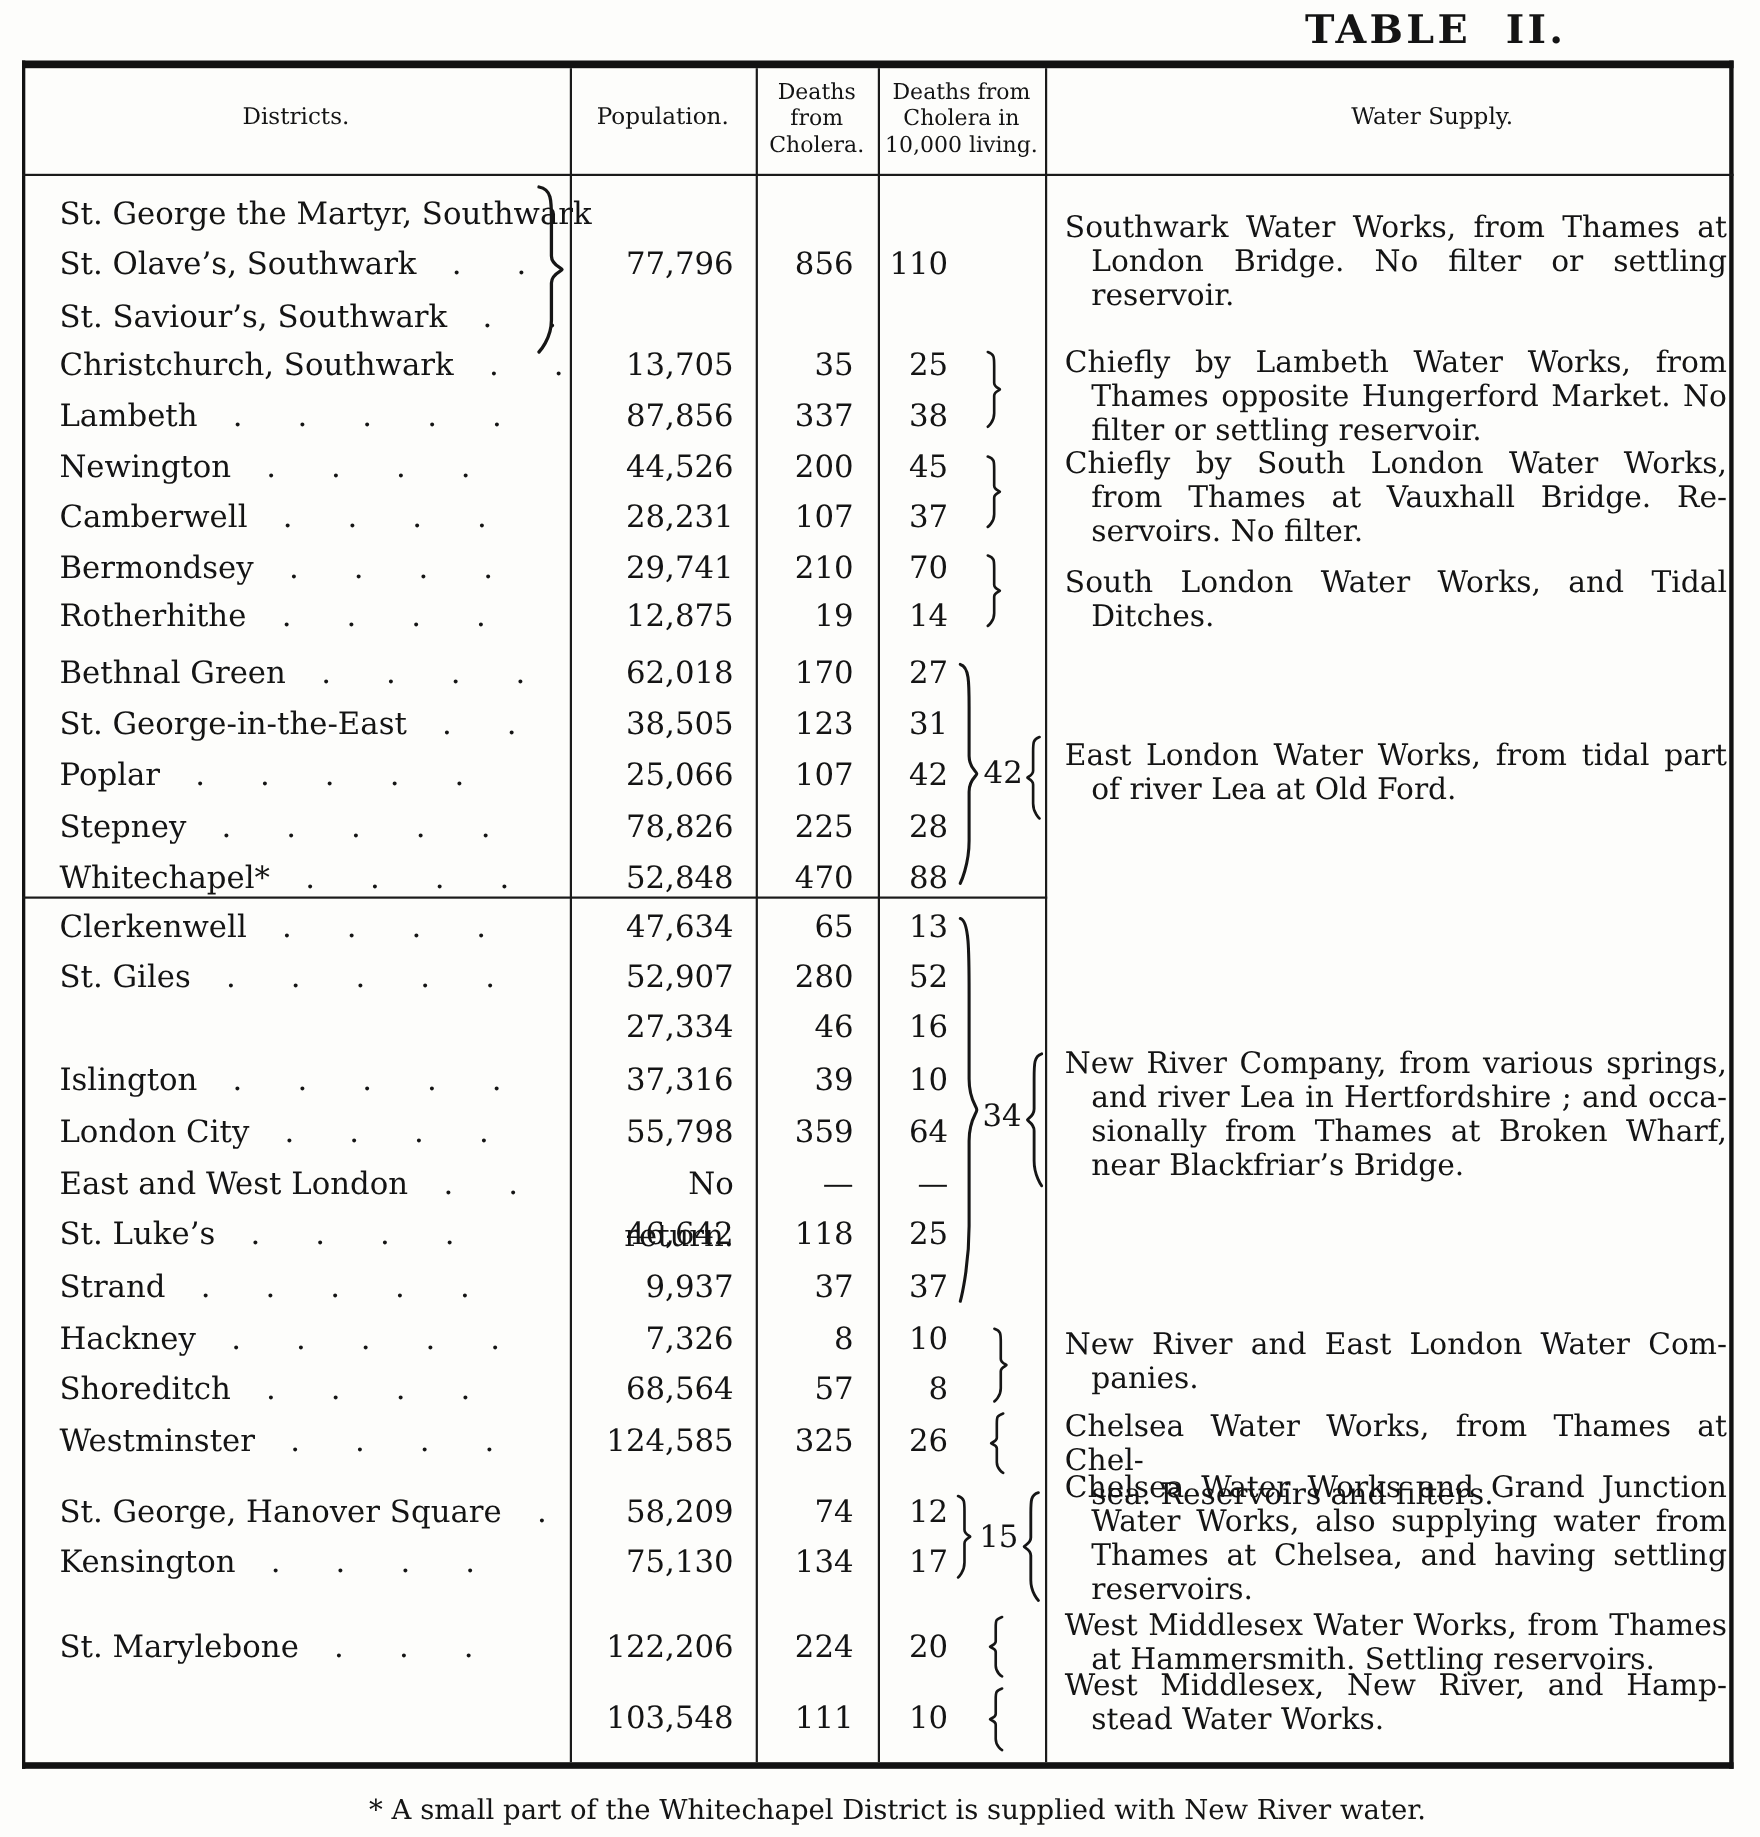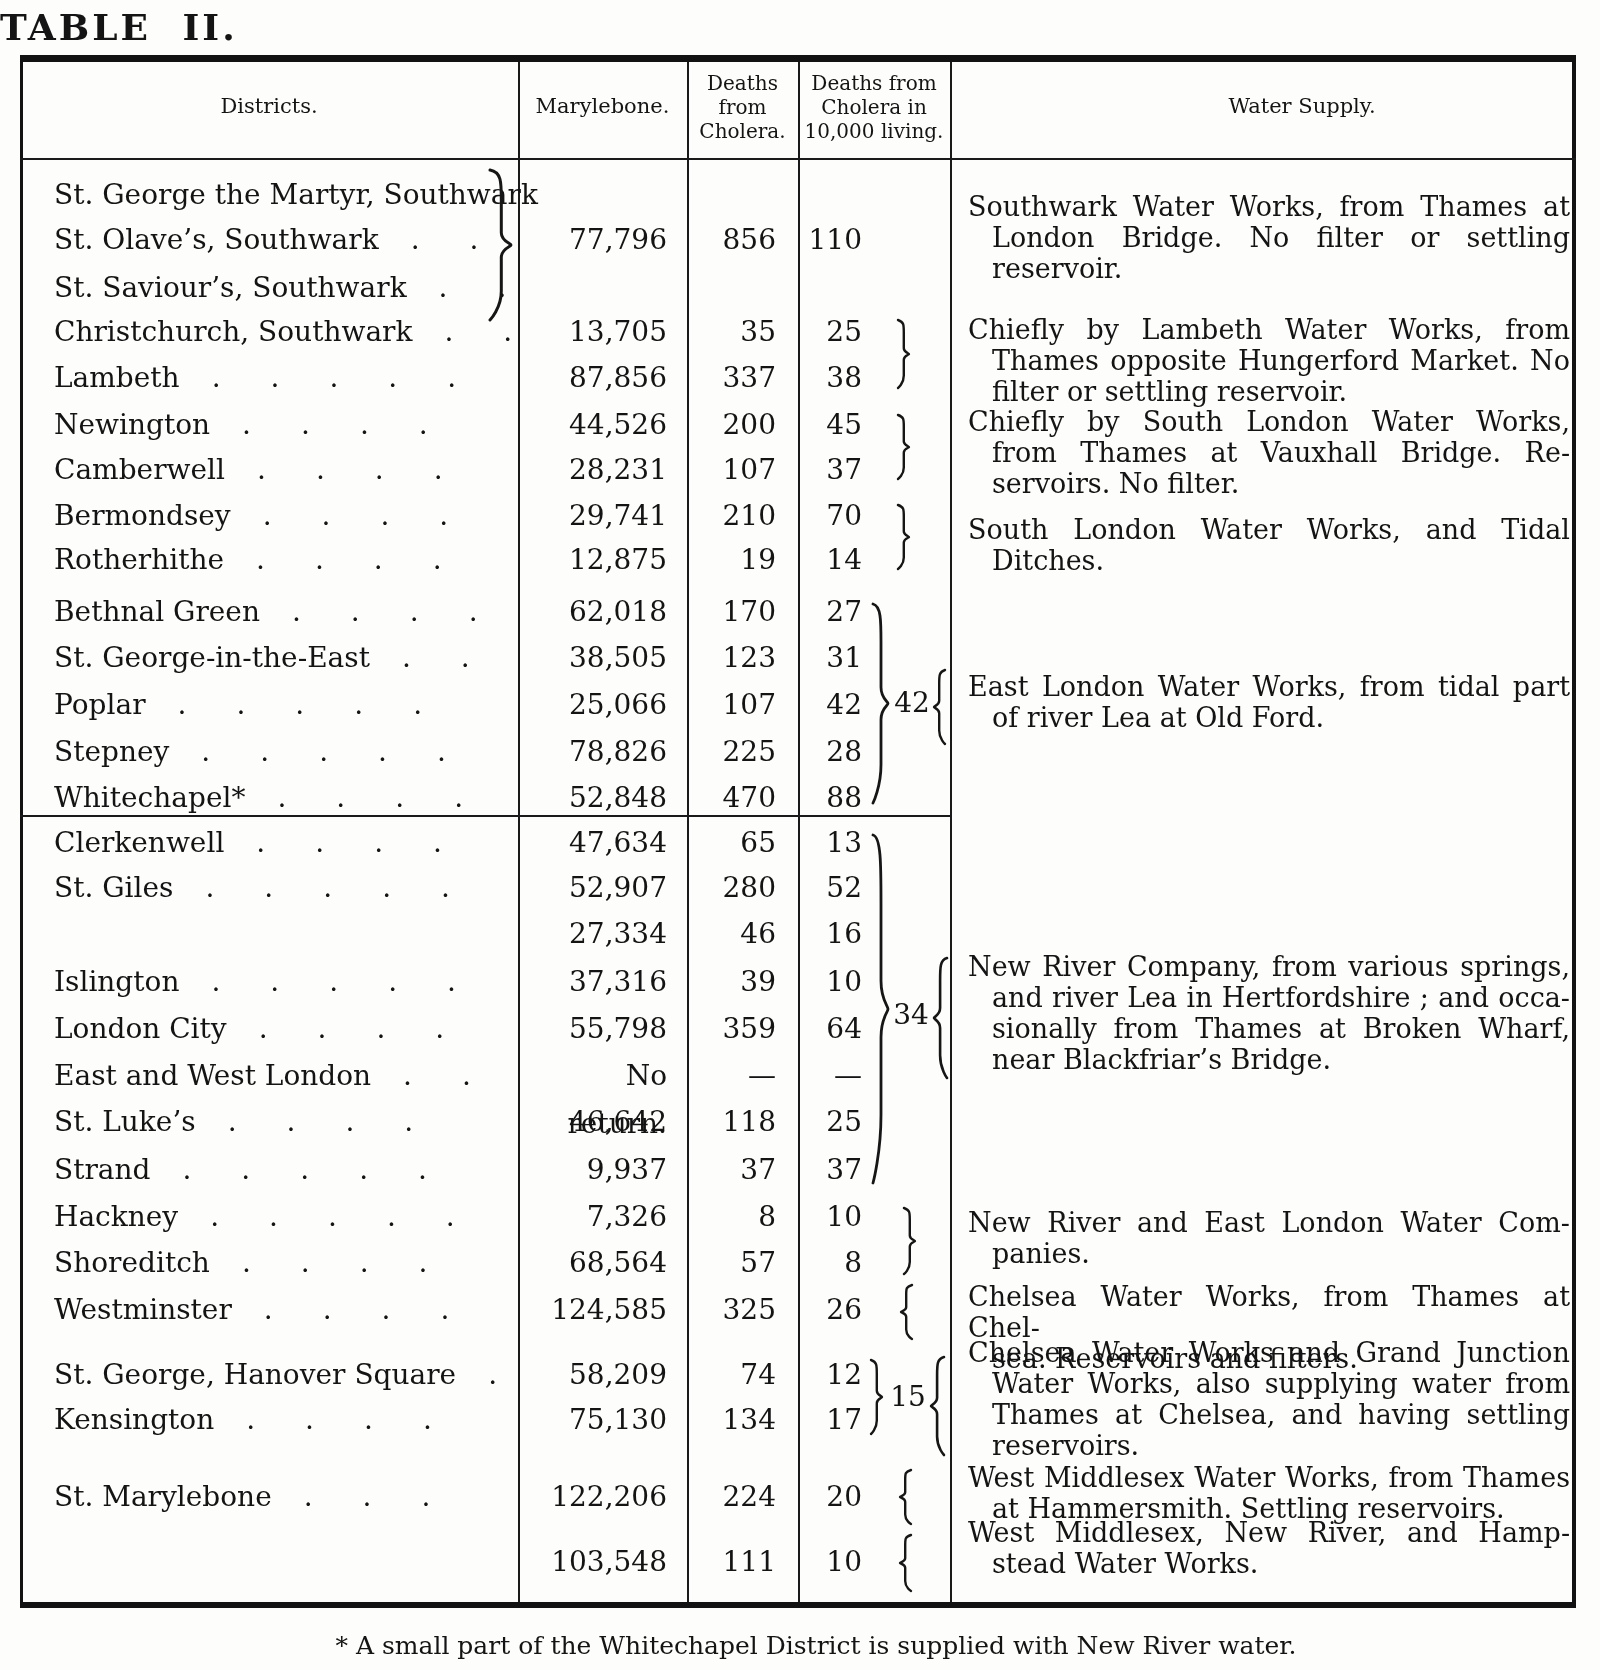--- a/index.html
+++ b/index.html
@@ -2,21 +2,21 @@
 <html><head>
 <meta charset="utf-8">
 <style>
   html,body{margin:0;padding:0;background:#ffffff;}
   .page{
     position:relative;width:1600px;height:1670px;overflow:hidden;
     background:#fdfdfb;color:#141414;
     font-family:"DejaVu Serif","Liberation Serif",serif;
   }
   .title{
-    position:absolute;top:6px;left:0;width:1424px;text-align:left;
+    position:absolute;top:6px;left:0;width:1424px;text-align:right;
     font-size:36px;font-weight:bold;letter-spacing:3px;word-spacing:16px;
   }
   .frame{position:absolute;left:20px;top:55px;width:1556px;height:1553px;}
   .b-top{position:absolute;left:0;top:0;width:100%;height:7px;background:#121212;}
   .b-bottom{position:absolute;left:0;bottom:0;width:100%;height:6px;background:#121212;}
   .b-left{position:absolute;left:0;top:0;width:3px;height:100%;background:#121212;}
   .b-right{position:absolute;right:0;top:0;width:4px;height:100%;background:#121212;}
   .vline{position:absolute;top:7px;bottom:6px;width:2px;background:#1a1a1a;}
   .header-rule{position:absolute;left:0;top:103px;width:100%;height:2px;background:#1a1a1a;}
   .mid-rule{position:absolute;left:0;top:760px;width:932px;height:2px;background:#1a1a1a;}
@@ -62,21 +62,21 @@
 
     <div class="vline" style="left:498px"></div>
     <div class="vline" style="left:667px"></div>
     <div class="vline" style="left:778px"></div>
     <div class="vline" style="left:930px"></div>
 
     <div class="hcell" style="left:0;width:498px">
       <span class="inner">Districts.</span>
     </div>
     <div class="hcell" style="left:498px;width:169px">
-      <span class="inner">Marylebone.</span>
+      <span class="inner">Population.</span>
     </div>
     <div class="hcell" style="left:667px;width:111px;font-size:20px;line-height:24px">
       <span class="inner" style="width:100px">Deaths from Cholera.</span>
     </div>
     <div class="hcell" style="left:778px;width:152px;font-size:20px;line-height:24px">
       <span class="inner" style="width:140px">Deaths from Cholera in 10,000 living.</span>
     </div>
     <div class="hcell" style="left:930px;width:704px">
       <span class="inner">Water Supply.</span>
     </div>

